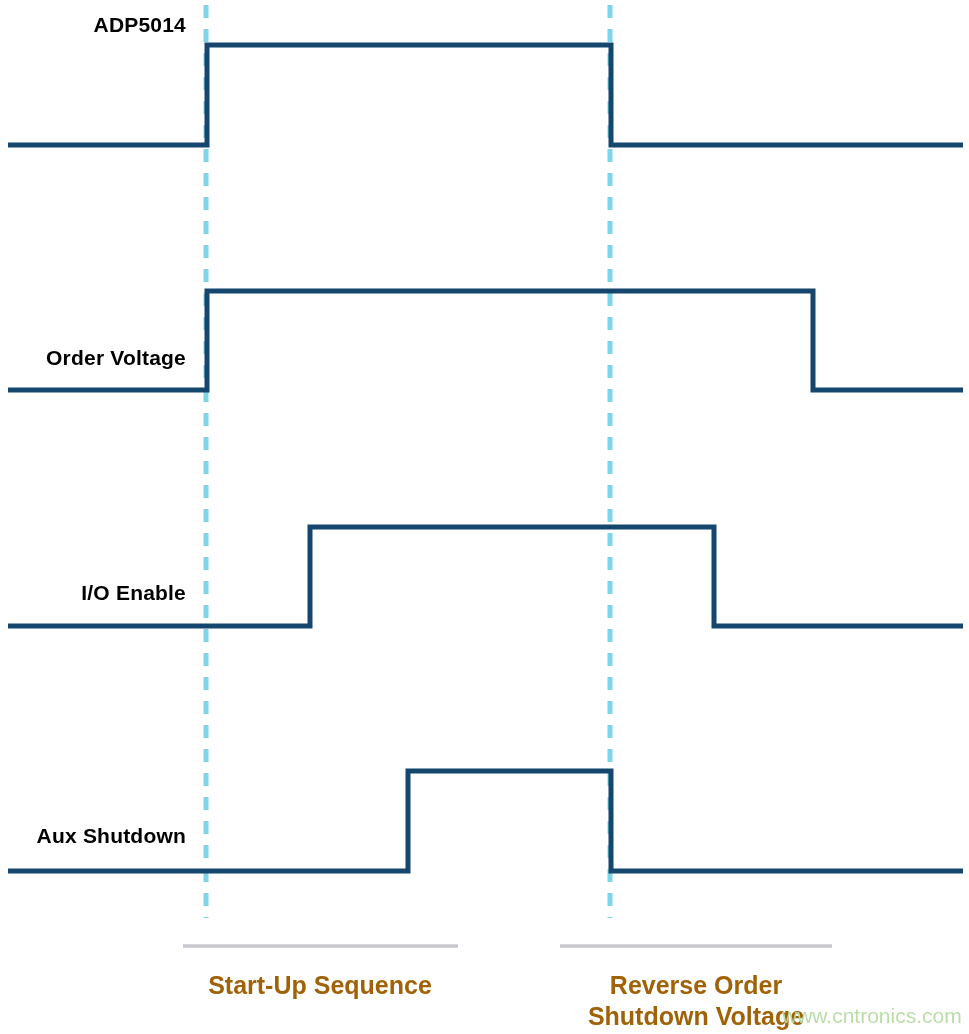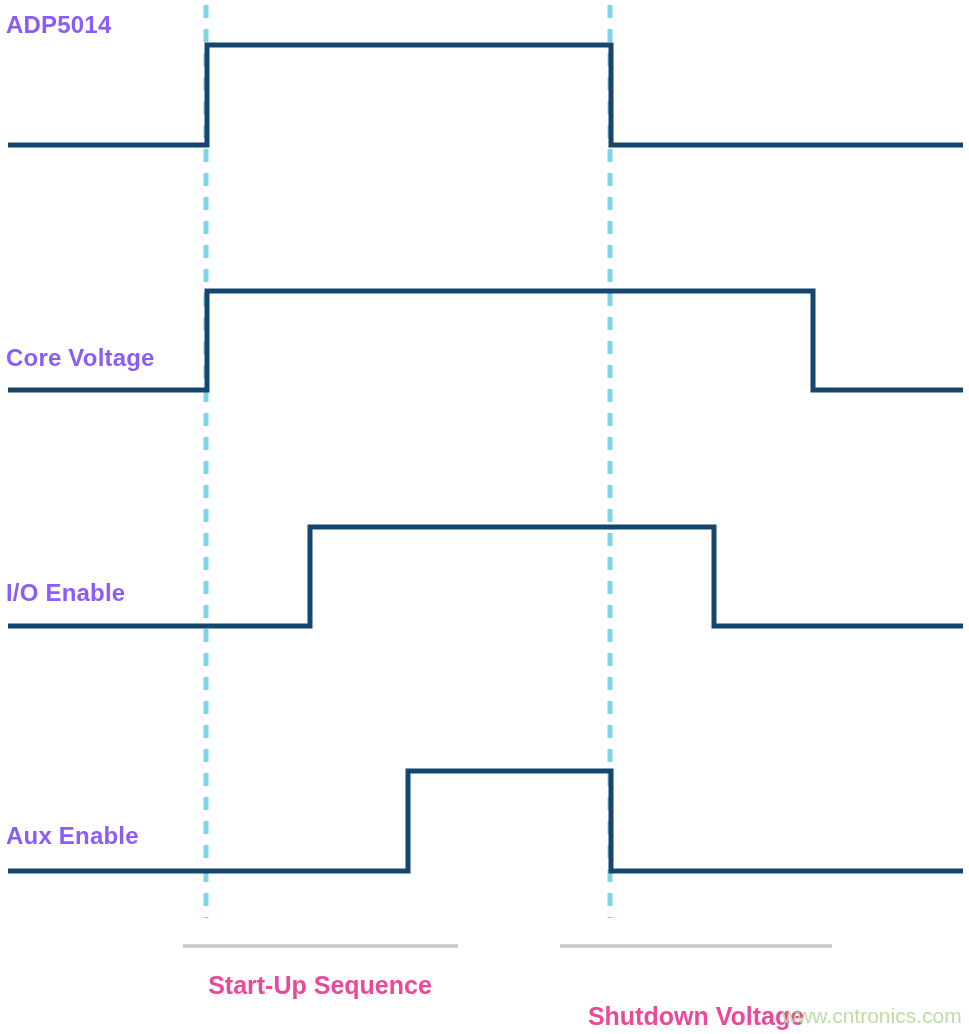--- a/index.html
+++ b/index.html
@@ -13,39 +13,39 @@
   }
   #wave-svg {
     position: absolute;
     left: 0; top: 0;
     width: 969px; height: 1034px;
   }
   .sig-label {
     position: absolute;
     left: 6px;
     width: 180px;
-    text-align: left;
+    text-align: right;
     font-weight: bold;
-    font-size: 24px;
+    font-size: 21px;
     line-height: 28px;
-    color: #8b5cf6;
+    color: #000000;
     letter-spacing: 0.2px;
   }
   .title-label   { top: 11px;  }
   .lbl-enable    { top: 102px; }
   .lbl-core      { top: 344px; }
   .lbl-io        { top: 579px; }
   .lbl-aux       { top: 822px; }
   .seq-label {
     position: absolute;
     text-align: center;
     font-weight: bold;
     font-size: 25px;
     line-height: 31px;
-    color: #ec4899;
+    color: #a16207;
   }
   .seq-startup  { left: 160px; width: 320px; top: 970px; }
   .seq-shutdown { left: 540px; width: 312px; top: 970px; }
   .watermark {
     position: absolute;
     left: 782px;
     top: 1004px;
     font-size: 21px;
     font-weight: normal;
     color: #B7DCA4;
@@ -65,28 +65,28 @@
       <path d="M 8 390 H 207 V 291 H 813 V 390 H 963" fill="none" stroke="#15476E" stroke-width="5" stroke-linejoin="miter"></path>
       <path d="M 8 626 H 310 V 527 H 714 V 626 H 963" fill="none" stroke="#15476E" stroke-width="5" stroke-linejoin="miter"></path>
       <path d="M 8 871 H 408 V 771 H 611 V 871 H 963" fill="none" stroke="#15476E" stroke-width="5" stroke-linejoin="miter"></path>
       <line x1="183" x2="458" y1="946" y2="946" stroke="#C7C7CD" stroke-width="3.5"></line>
       <line x1="560" x2="832" y1="946" y2="946" stroke="#C7C7CD" stroke-width="3.5"></line>
     </svg>
 
   <div class="sig-label title-label">ADP5014</div>
 
 
-  <div class="sig-label lbl-core">Core Voltage</div>
+  <div class="sig-label lbl-core">Order Voltage</div>
 
   <div class="sig-label lbl-io">I/O Enable</div>
 
-  <div class="sig-label lbl-aux">Aux Enable</div>
+  <div class="sig-label lbl-aux">Aux Shutdown</div>
 
   <div class="seq-label seq-startup">Start-Up Sequence</div>
 
   <div class="seq-label seq-shutdown">
-    <br>
+    <span>Reverse Order</span><br>
     <span>Shutdown Voltage</span>
   </div>
 
   <div class="watermark">www.cntronics.com</div>
 
 </div>
 
 </body></html>

